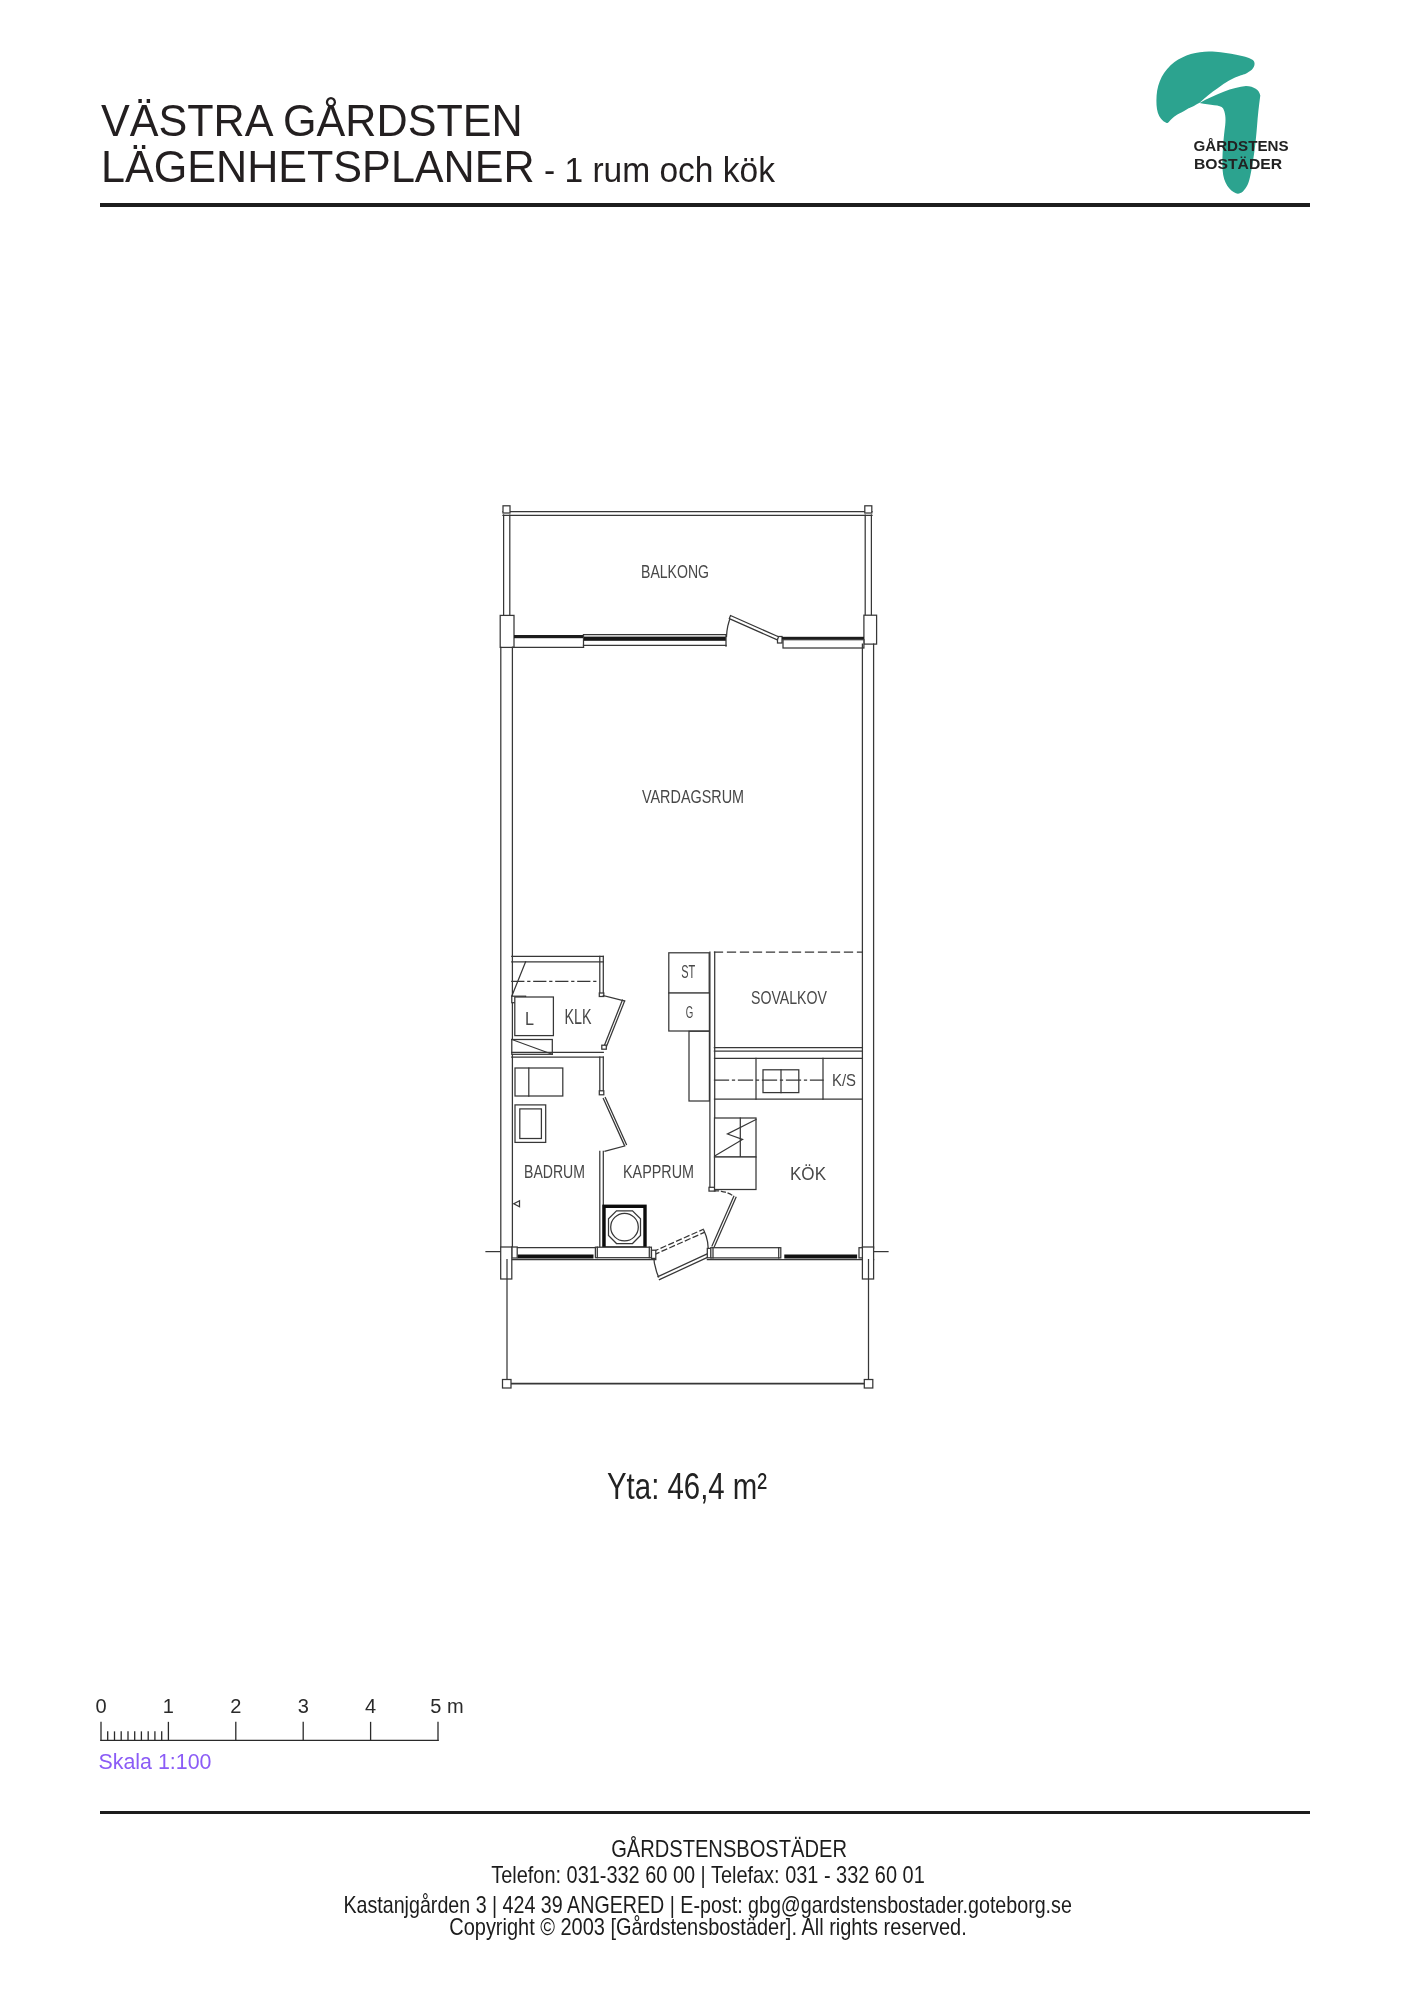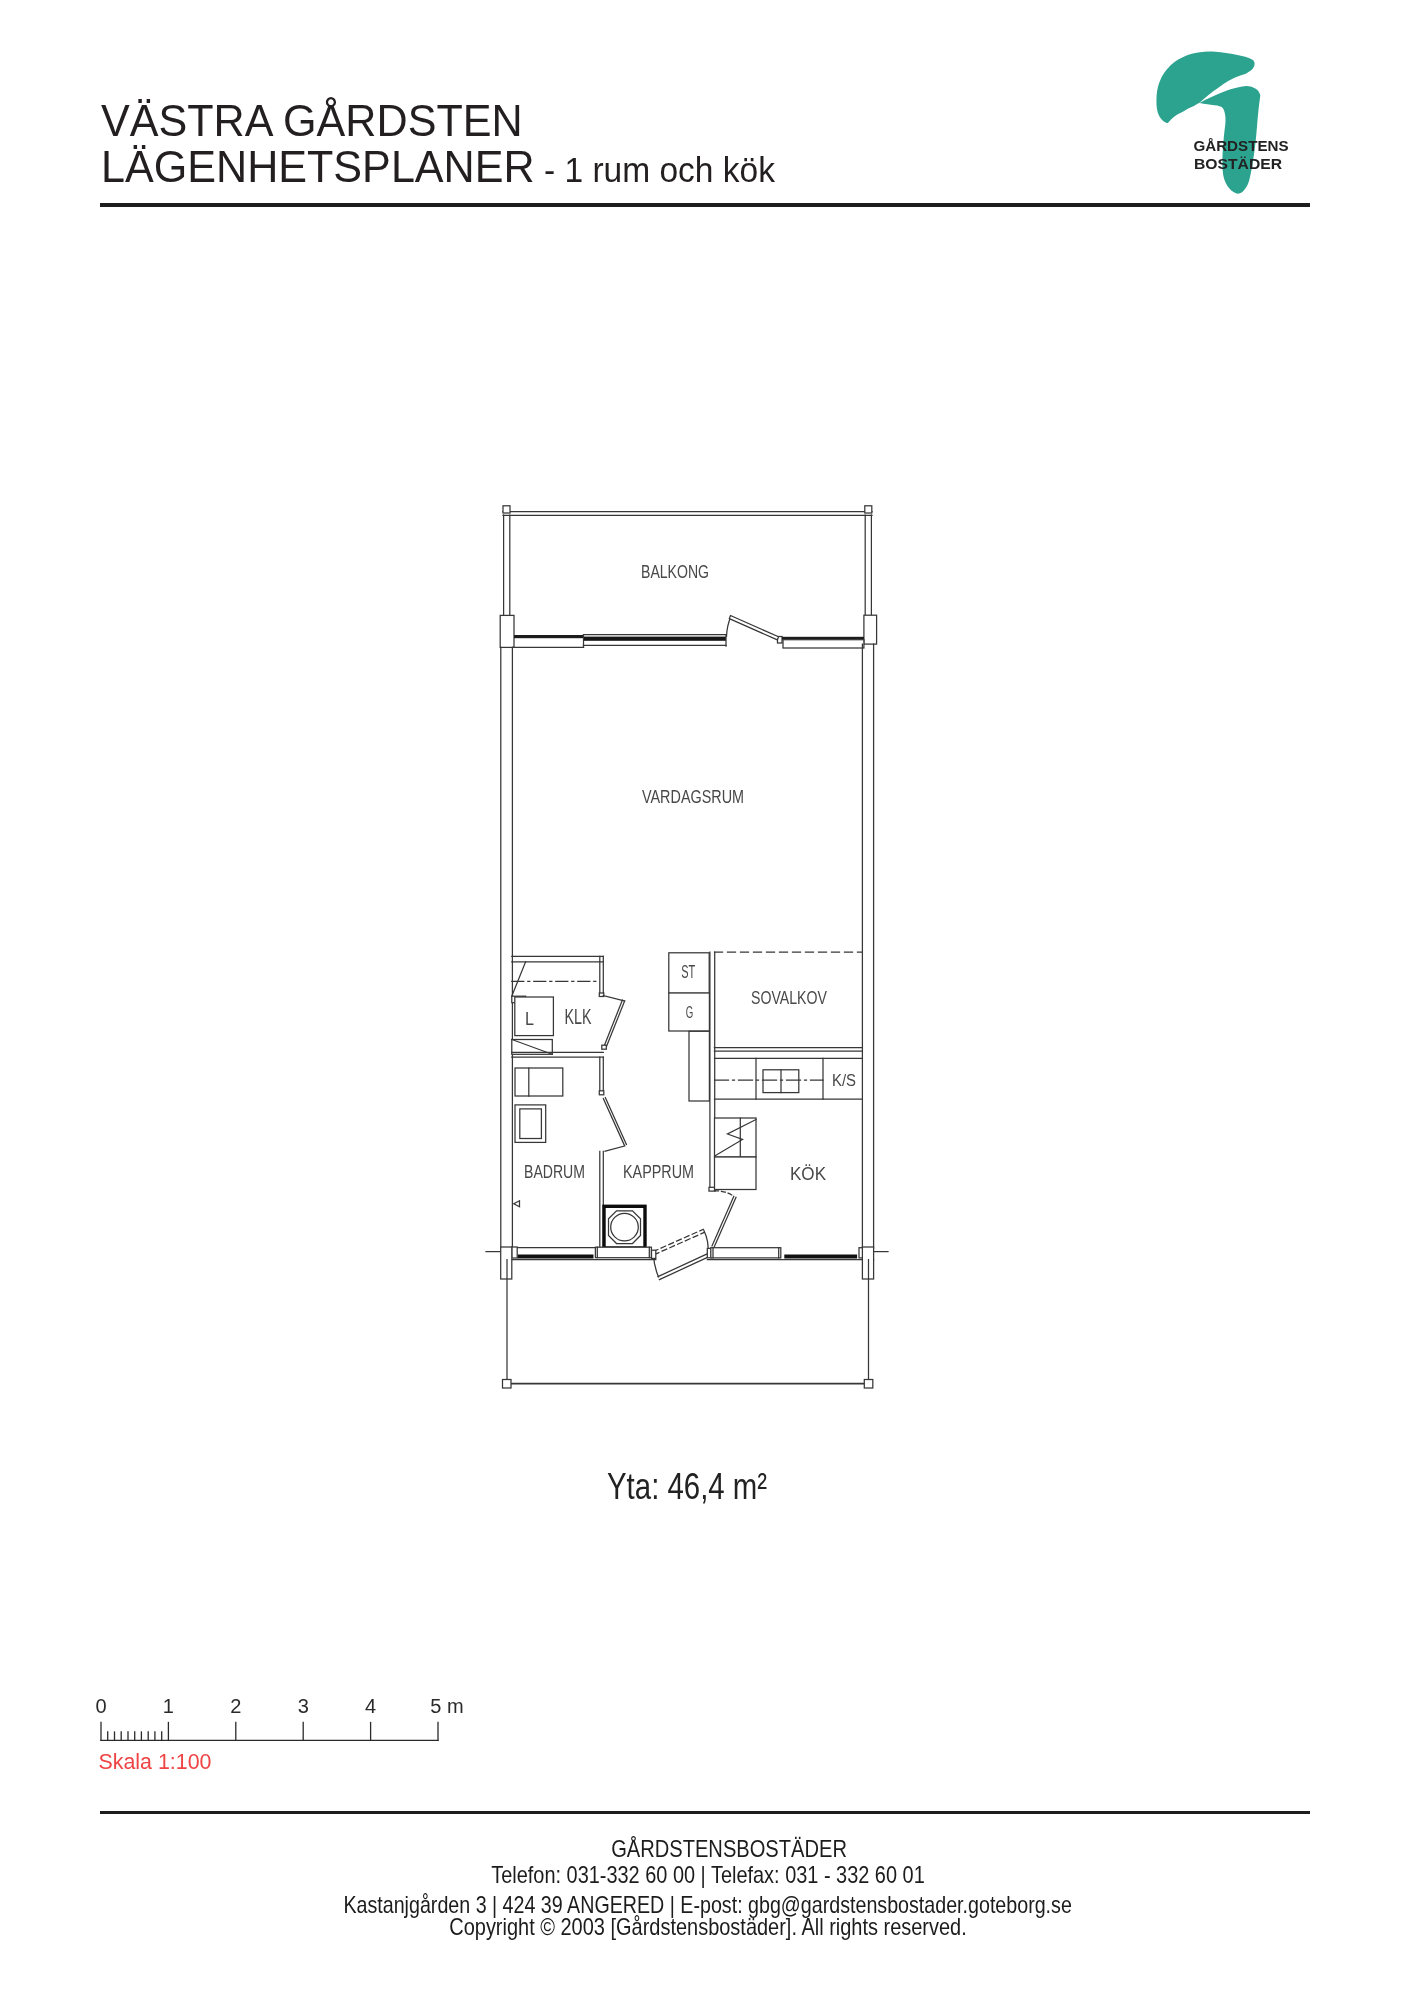--- a/index.html
+++ b/index.html
@@ -296,21 +296,21 @@
     <text x="235.8" y="1713">2</text>
     <text x="303.2" y="1713">3</text>
     <text x="370.6" y="1713">4</text>
     <text x="447" y="1713">5 m</text>
   </g>
 </g>
 </svg>
 
 <div class="abs" style="left:606.5px;top:1466px;font-size:36.3px;color:#222222;transform:scaleX(0.81);transform-origin:0 0;white-space:nowrap;">Yta: 46,4 m²</div>
 
-<div class="abs" style="left:98.5px;top:1750px;font-size:21.4px;color:#ef4444;white-space:nowrap;">Skala 1:100</div>
+<div class="abs" style="left:98.5px;top:1750px;font-size:21.4px;color:#8b5cf6;white-space:nowrap;">Skala 1:100</div>
 
 <div class="abs" style="left:100px;top:1811px;width:1210px;height:3.2px;background:#1d1d1d;"></div>
 
 <div class="abs" style="left:25px;top:1837px;width:1400px;text-align:center;font-size:24px;line-height:24px;color:#1c1c1c;transform:scaleX(0.838);transform-origin:725px 0;">GÅRDSTENSBOSTÄDER</div>
 
 <div class="abs" style="left:8px;top:1863px;width:1400px;text-align:center;font-size:24px;line-height:24px;color:#1c1c1c;transform:scaleX(0.830);transform-origin:700px 0;">Telefon: 031-332 60 00 | Telefax: 031 - 332 60 01</div>
 
 <div class="abs" style="left:8px;top:1892.5px;width:1400px;text-align:center;font-size:24px;line-height:24px;color:#1c1c1c;transform:scaleX(0.819);transform-origin:698px 0;">Kastanjgården 3 | 424 39 ANGERED | E-post: gbg@gardstensbostader.goteborg.se</div>
 
 <div class="abs" style="left:8px;top:1915px;width:1400px;text-align:center;font-size:24px;line-height:24px;color:#1c1c1c;transform:scaleX(0.832);transform-origin:700px 0;">Copyright © 2003 [Gårdstensbostäder]. All rights reserved.</div>

